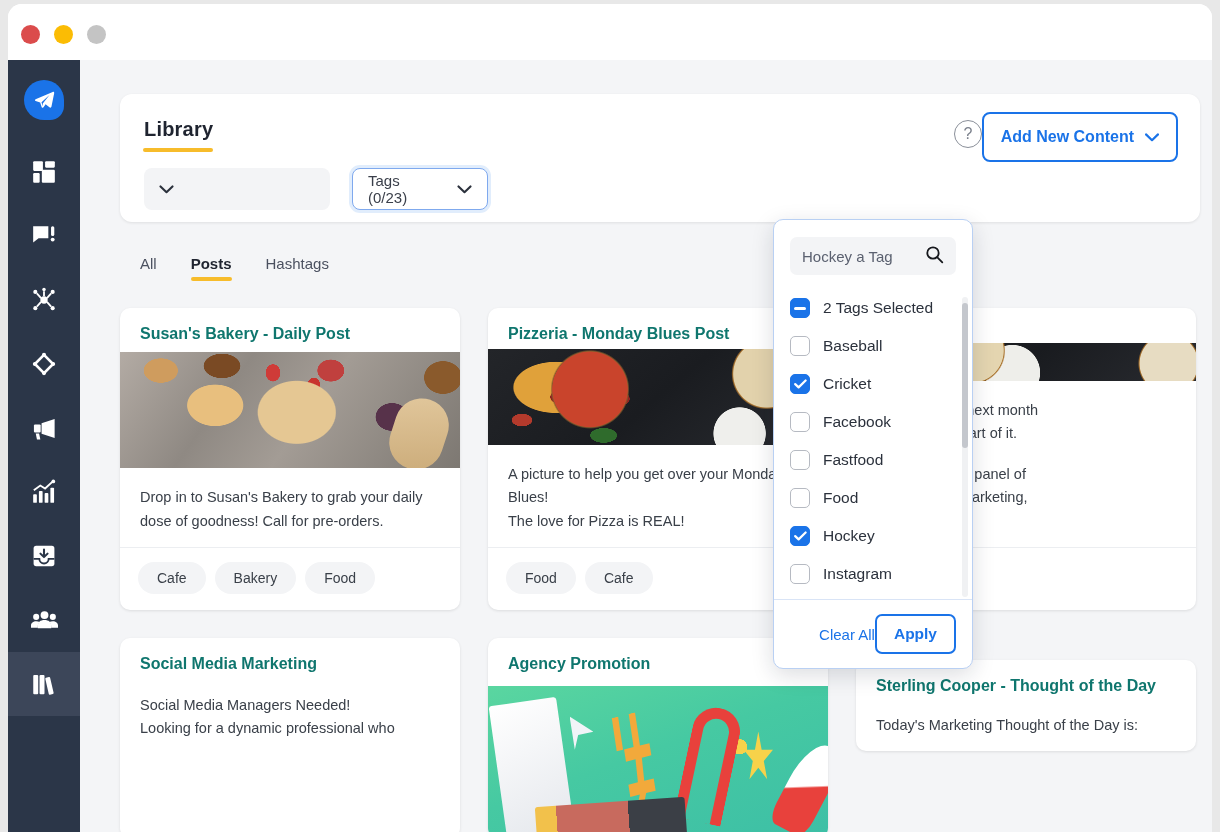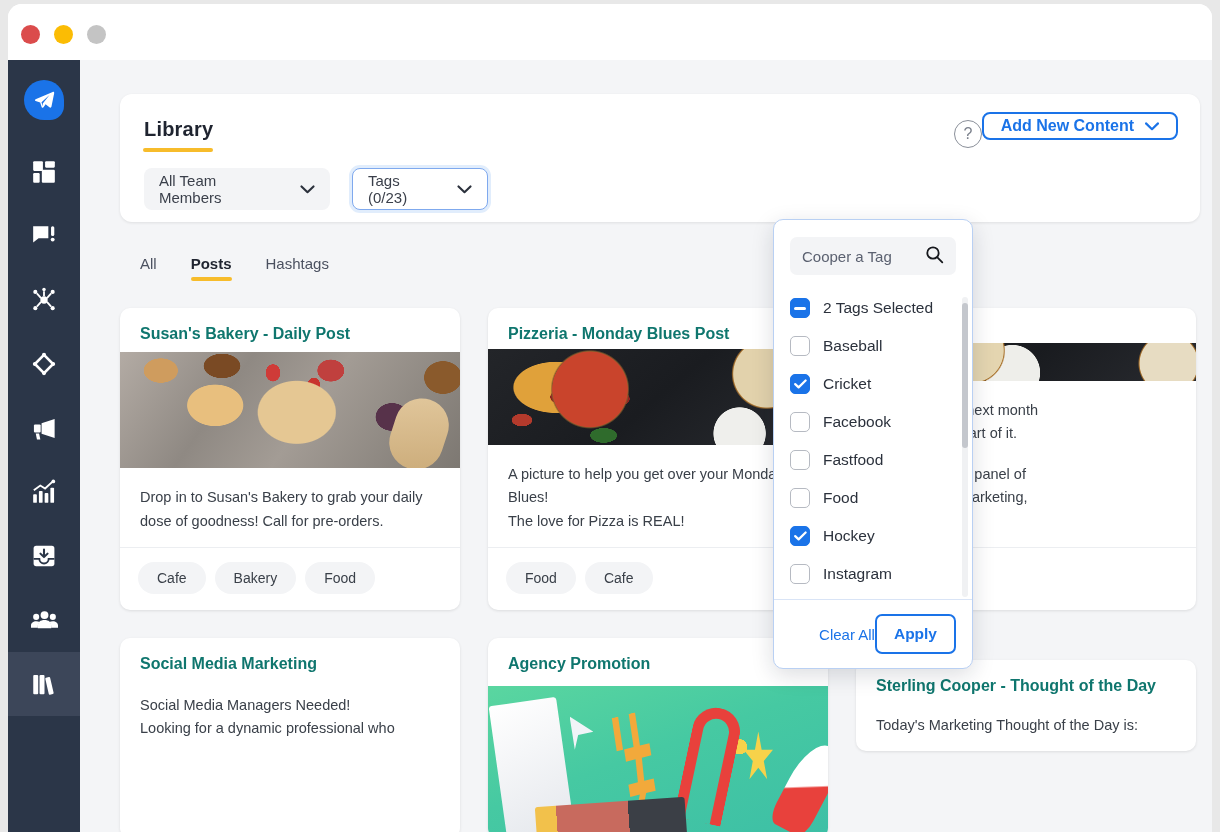--- a/index.html
+++ b/index.html
@@ -58,21 +58,21 @@
     position:absolute; left:23px; top:54px; width:70px; height:4px;
     background:#f7bc2b; border-radius:2px;
   }
   .help-icon {
     position:absolute; right:218px; top:26px;
     width:28px; height:28px; border-radius:50%; border:1.6px solid #8a8f99;
     display:flex; align-items:center; justify-content:center;
     font-size:16px; color:#7b818c;
   }
   .add-btn {
-    position:absolute; right:22px; top:18px; height:28px; padding:0 17px;
+    position:absolute; right:22px; top:18px; height:50px; padding:0 17px;
     border:2px solid #1a73e8; border-radius:8px; background:#fff;
     color:#1a73e8; font-size:16px; font-weight:bold;
     display:flex; align-items:center; gap:11px; cursor:pointer;
   }
   .chev { display:inline-block; }
 
   .filters { position:absolute; left:24px; top:74px; display:flex; gap:22px; align-items:center; }
   .search-box {
     width:214px; height:42px; background:#f3f4f6; border-radius:8px;
     display:flex; align-items:center; padding:0 14px; position:relative;
@@ -394,21 +394,20 @@
           <svg width="14" height="9" viewBox="0 0 14 9" fill="none" stroke="#1a73e8" stroke-width="2.2" stroke-linecap="round" stroke-linejoin="round">
                 <path d="M1 1.4 7 7.2l6-5.8"></path>
               </svg>
         </span>
       </div>
 
       <div class="filters">
 
 
         <div class="dropdown-pill" style="width:186px">
-          <span class="lbl">All Team Members</span>
           <span>
             <svg width="15" height="9" viewBox="0 0 14 9" fill="none" stroke="#2b313c" stroke-width="2.1" stroke-linecap="round" stroke-linejoin="round">
                   <path d="M1 1.4 7 7.2l6-5.8"></path>
                 </svg>
           </span>
         </div>
 
 
         <div class="dropdown-pill active" style="width:136px">
           <span class="lbl">Tags (0/23)</span>
@@ -495,21 +494,21 @@
         <div class="card-title">Sterling Cooper - Thought of the Day</div>
         <div class="card-body" style="padding-top:6px">
           <p>Today's Marketing Thought of the Day is:</p>
         </div>
       </div>
     </div>
 
     <div class="tag-panel" style="left:693px; top:159px;">
 
       <div class="tag-search">
-        <span class="ph">Cooper a Tag</span>
+        <span class="ph">Hockey a Tag</span>
         <span>
           <svg width="19" height="19" viewBox="0 0 20 20" fill="none" stroke="#16181d" stroke-width="1.9">
                 <circle cx="8.4" cy="8.4" r="6"></circle>
                 <path d="M13 13l5.2 5.2" stroke-linecap="round"></path>
               </svg>
         </span>
       </div>
 
       <div class="tag-list">
         <div class="tag-scrollbar"></div>

